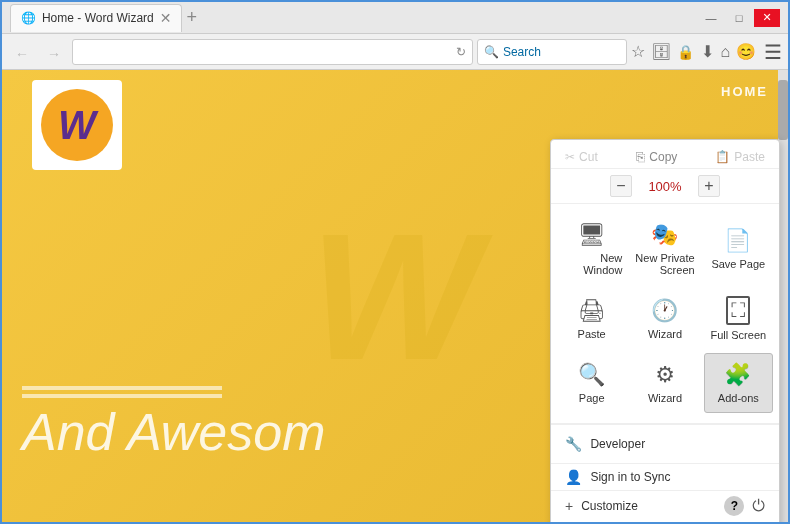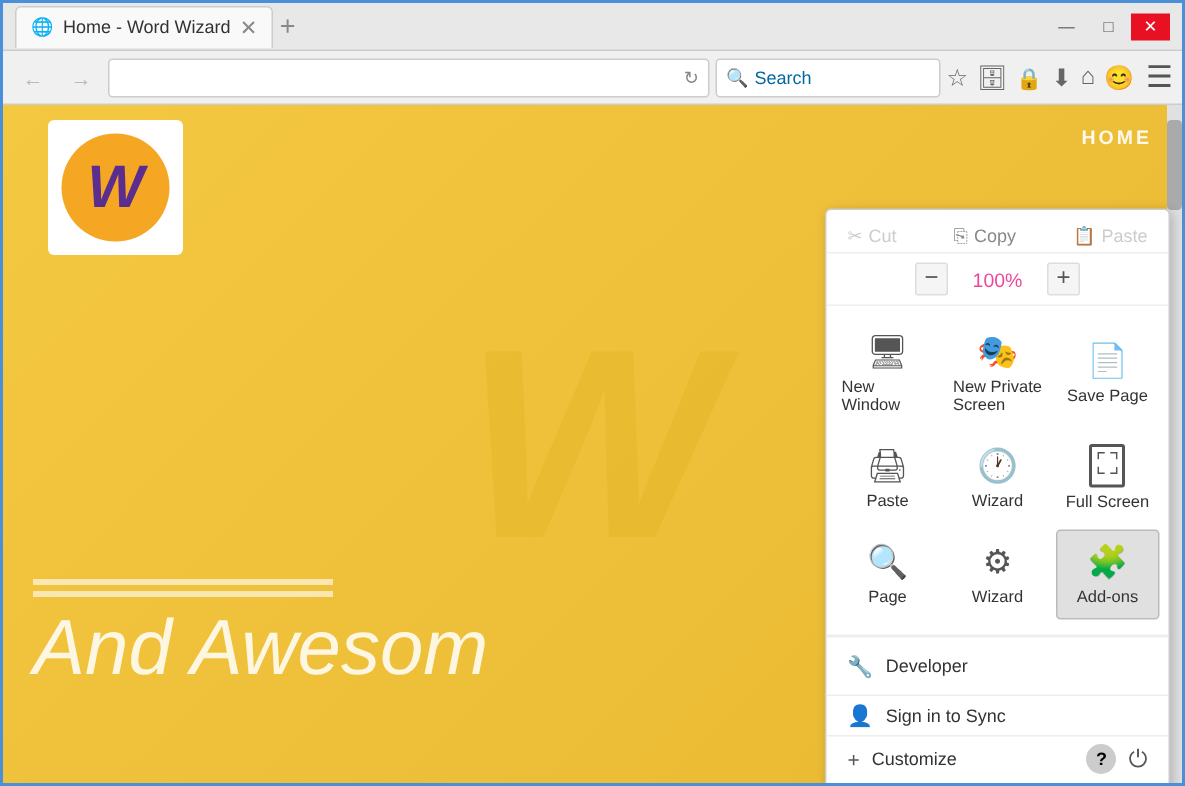--- a/index.html
+++ b/index.html
@@ -43,26 +43,26 @@
     .hero-subtitle { font-size: 52px; font-weight: normal; font-style: italic; color: rgba(255,255,255,0.85); }
     .hero-line { width: 200px; height: 4px; background: rgba(255,255,255,0.6); margin: 4px 0; }
 
     
     .dropdown-menu { position: absolute; top: 69px; right: 8px; width: 230px; background: #fff; border: 1px solid #ccc; box-shadow: 2px 2px 8px rgba(0,0,0,0.2); border-radius: 4px; z-index: 100; padding: 6px 0; }
     .menu-top-row { display: flex; align-items: center; justify-content: space-between; padding: 4px 14px; border-bottom: 1px solid #eee; }
     .menu-edit-btn { display: flex; align-items: center; gap: 4px; font-size: 12px; color: #888; cursor: pointer; }
     .menu-edit-btn.disabled { color: #ccc; }
     .zoom-row { display: flex; align-items: center; justify-content: center; gap: 8px; padding: 6px 14px; border-bottom: 1px solid #eee; }
     .zoom-btn { width: 22px; height: 22px; border: 1px solid #ddd; background: #f5f5f5; cursor: pointer; font-size: 16px; display: flex; align-items: center; justify-content: center; border-radius: 2px; color: #555; }
-    .zoom-val { font-size: 13px; color: #ec4899; width: 50px; text-align: center; }
+    .zoom-val { font-size: 13px; color: #b91c1c; width: 50px; text-align: center; }
     .menu-grid { display: grid; grid-template-columns: 1fr 1fr 1fr; padding: 10px 6px; gap: 4px; border-bottom: 1px solid #eee; }
     .menu-item { display: flex; flex-direction: column; align-items: center; justify-content: center; padding: 8px 4px; cursor: pointer; border-radius: 3px; gap: 4px; }
     .menu-item.active { background: #e8e8e8; border: 1px solid #bbb; }
     .menu-item-icon { font-size: 22px; color: #555; }
-    .menu-item-label { font-size: 11px; color: #333; text-align: left; }
+    .menu-item-label { font-size: 11px; color: #333; text-align: right; }
     .menu-bottom { padding: 6px 14px; border-top: 1px solid #eee; }
     .menu-row { display: flex; align-items: center; gap: 8px; padding: 5px 0; cursor: pointer; font-size: 12px; color: #333; }
     .menu-row-icon { font-size: 14px; color: #555; }
     .menu-footer { display: flex; align-items: center; padding: 5px 14px; border-top: 1px solid #eee; gap: 8px; }
 
     
     .scrollbar { position: absolute; right: 0; top: 0; bottom: 0; width: 10px; background: #e0e0e0; }
     .scrollbar-thumb { width: 10px; height: 60px; background: #aaa; border-radius: 3px; position: absolute; top: 10px; }
   </style>
 </head>

